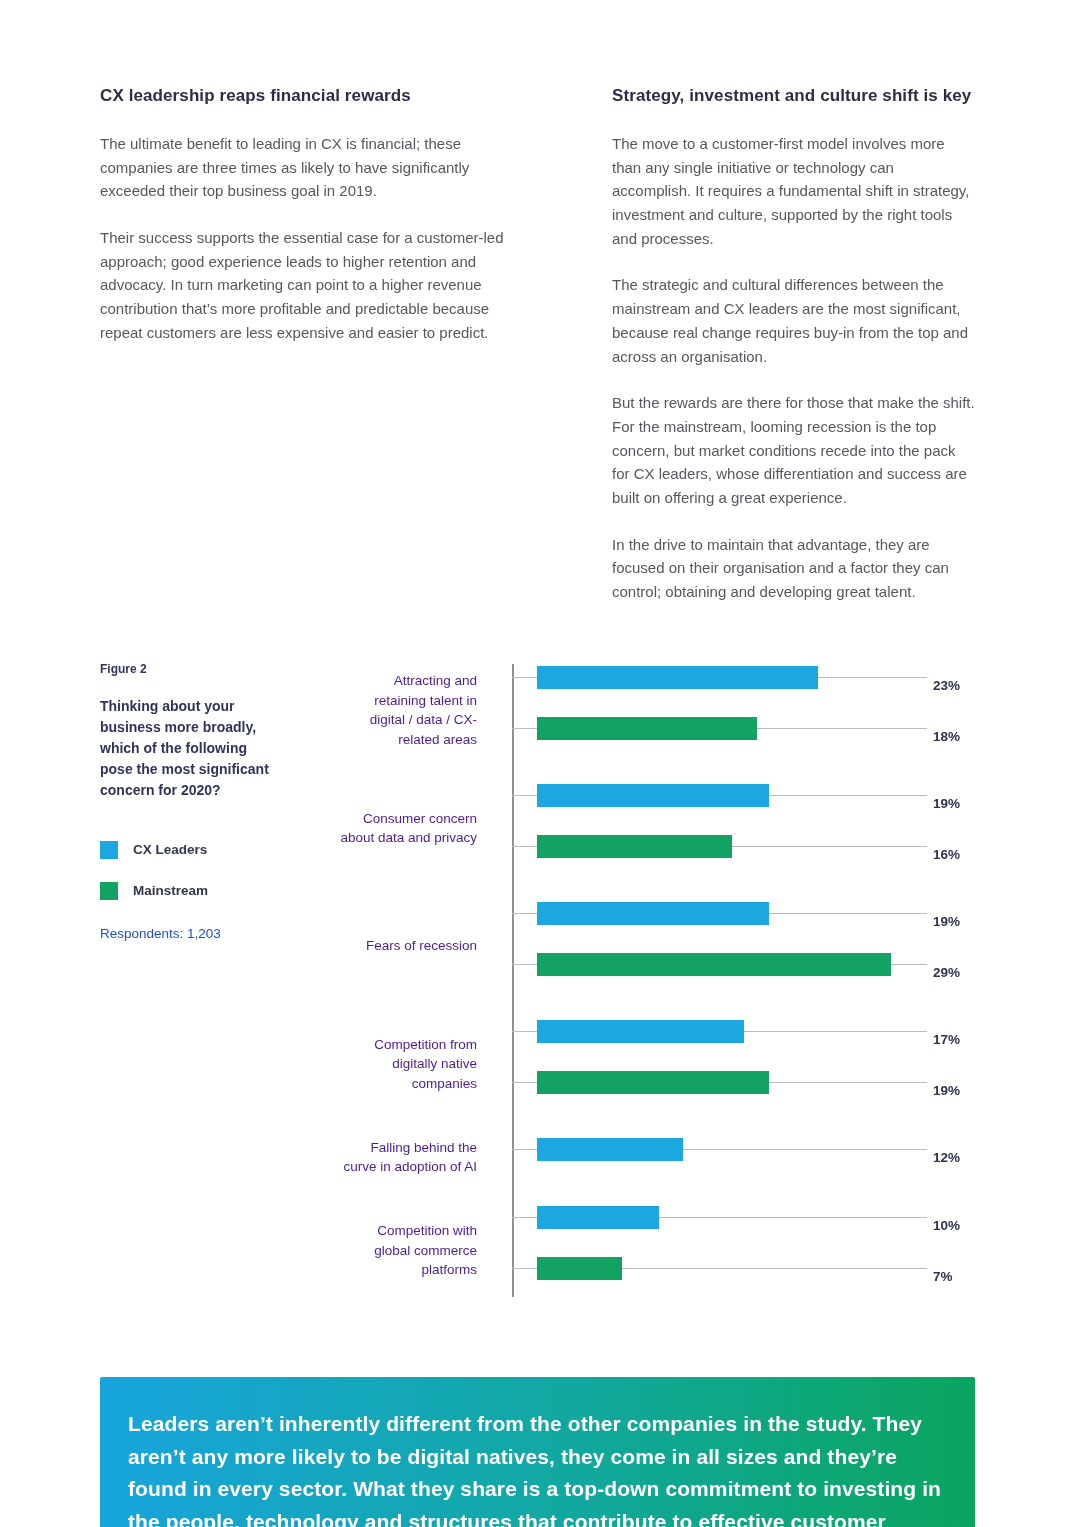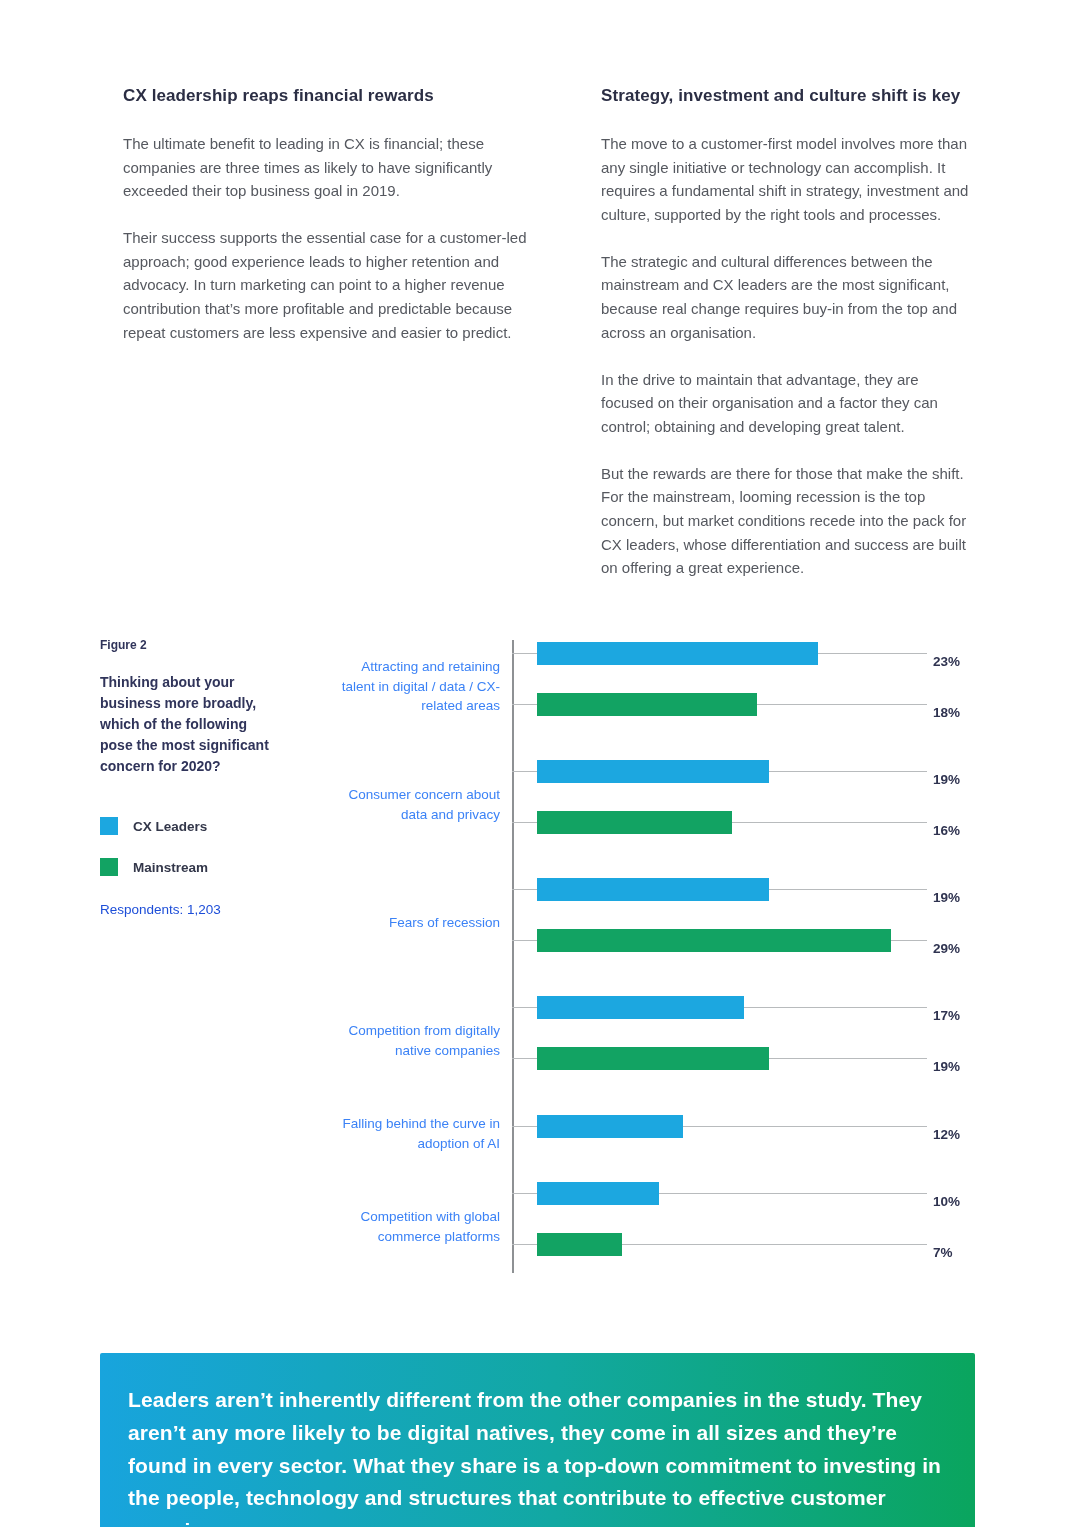--- a/index.html
+++ b/index.html
@@ -8,21 +8,21 @@
     width: 1080px;
     min-height: 1527px;
     font-family: "Liberation Sans", "DejaVu Sans", sans-serif;
     color: #55585f;
     margin: 0 auto;
     position: relative;
   }
   .page { padding: 86px 105px 44px 100px; }
 
   
-  .columns { display: flex; gap: 66px; margin-left: 23px; }
+  .columns { display: flex; gap: 100px; }
   .col-left { width: 412px; flex: 0 0 412px; }
   .col-right { flex: 1; }
   .col h3 {
     font-size: 17px;
     font-weight: bold;
     color: #2b2e44;
     margin-bottom: 26px;
     letter-spacing: 0.1px;
   }
   .col p {
@@ -51,22 +51,22 @@
 
   
   .chart { flex: 1; position: relative; padding-top: 4px; }
   .chart-axis {
     position: absolute; left: 172px; top: 2px; bottom: 6px;
     width: 1.5px; background: #8e9194;
   }
   .chart-row { display: flex; align-items: center; margin-bottom: 29px; }
   .chart-row:last-child { margin-bottom: 8px; }
   .chart-label {
-    width: 172px; flex: 0 0 172px; padding-right: 12px;
-    text-align: right; font-size: 13.5px; line-height: 1.45; color: #3b82f6;
+    width: 172px; flex: 0 0 172px; padding-right: 35px;
+    text-align: right; font-size: 13.5px; line-height: 1.45; color: #4c1d95;
   }
   .chart-bars { flex: 1; position: relative; }
   .bar-row { position: relative; height: 38px; margin-bottom: 13px; }
   .bar-row:last-child { margin-bottom: 0; }
   .gridline {
     position: absolute; left: 0; right: 48px; top: 11px; height: 1px;
     background: #b8bbbd; z-index: 0;
   }
   .bar { position: absolute; left: 25px; top: 0; height: 23px; z-index: 1; }
   .bar-pct {
@@ -102,22 +102,22 @@
   <div class="columns">
     <div class="col col-left">
       <h3>CX leadership reaps financial rewards</h3>
       <p>The ultimate benefit to leading in CX is financial; these companies are three times as likely to have significantly exceeded their top business goal in 2019.</p>
       <p>Their success supports the essential case for a customer-led approach; good experience leads to higher retention and advocacy. In turn marketing can point to a higher revenue contribution that’s more profitable and predictable because repeat customers are less expensive and easier to predict.</p>
     </div>
     <div class="col col-right">
       <h3>Strategy, investment and culture shift is key</h3>
       <p>The move to a customer-first model involves more than any single initiative or technology can accomplish. It requires a fundamental shift in strategy, investment and culture, supported by the right tools and processes.</p>
       <p>The strategic and cultural differences between the mainstream and CX leaders are the most significant, because real change requires buy-in from the top and across an organisation.</p>
+      <p>But the rewards are there for those that make the shift. For the mainstream, looming recession is the top concern, but market conditions recede into the pack for CX leaders, whose differentiation and success are built on offering a great experience.</p>
       <p>In the drive to maintain that advantage, they are focused on their organisation and a factor they can control; obtaining and developing great talent.</p>
-      <p>But the rewards are there for those that make the shift. For the mainstream, looming recession is the top concern, but market conditions recede into the pack for CX leaders, whose differentiation and success are built on offering a great experience.</p>
     </div>
   </div>
 
   <div class="figure-row">
     <div class="fig-info">
       <div class="fig-label">Figure 2</div>
       <div class="fig-question">Thinking about your business more broadly, which of the following pose the most significant concern for 2020?</div>
       <div class="legend">
         <div class="legend-item">
           <span class="legend-swatch" style="background: rgb(28, 167, 224);"></span>

